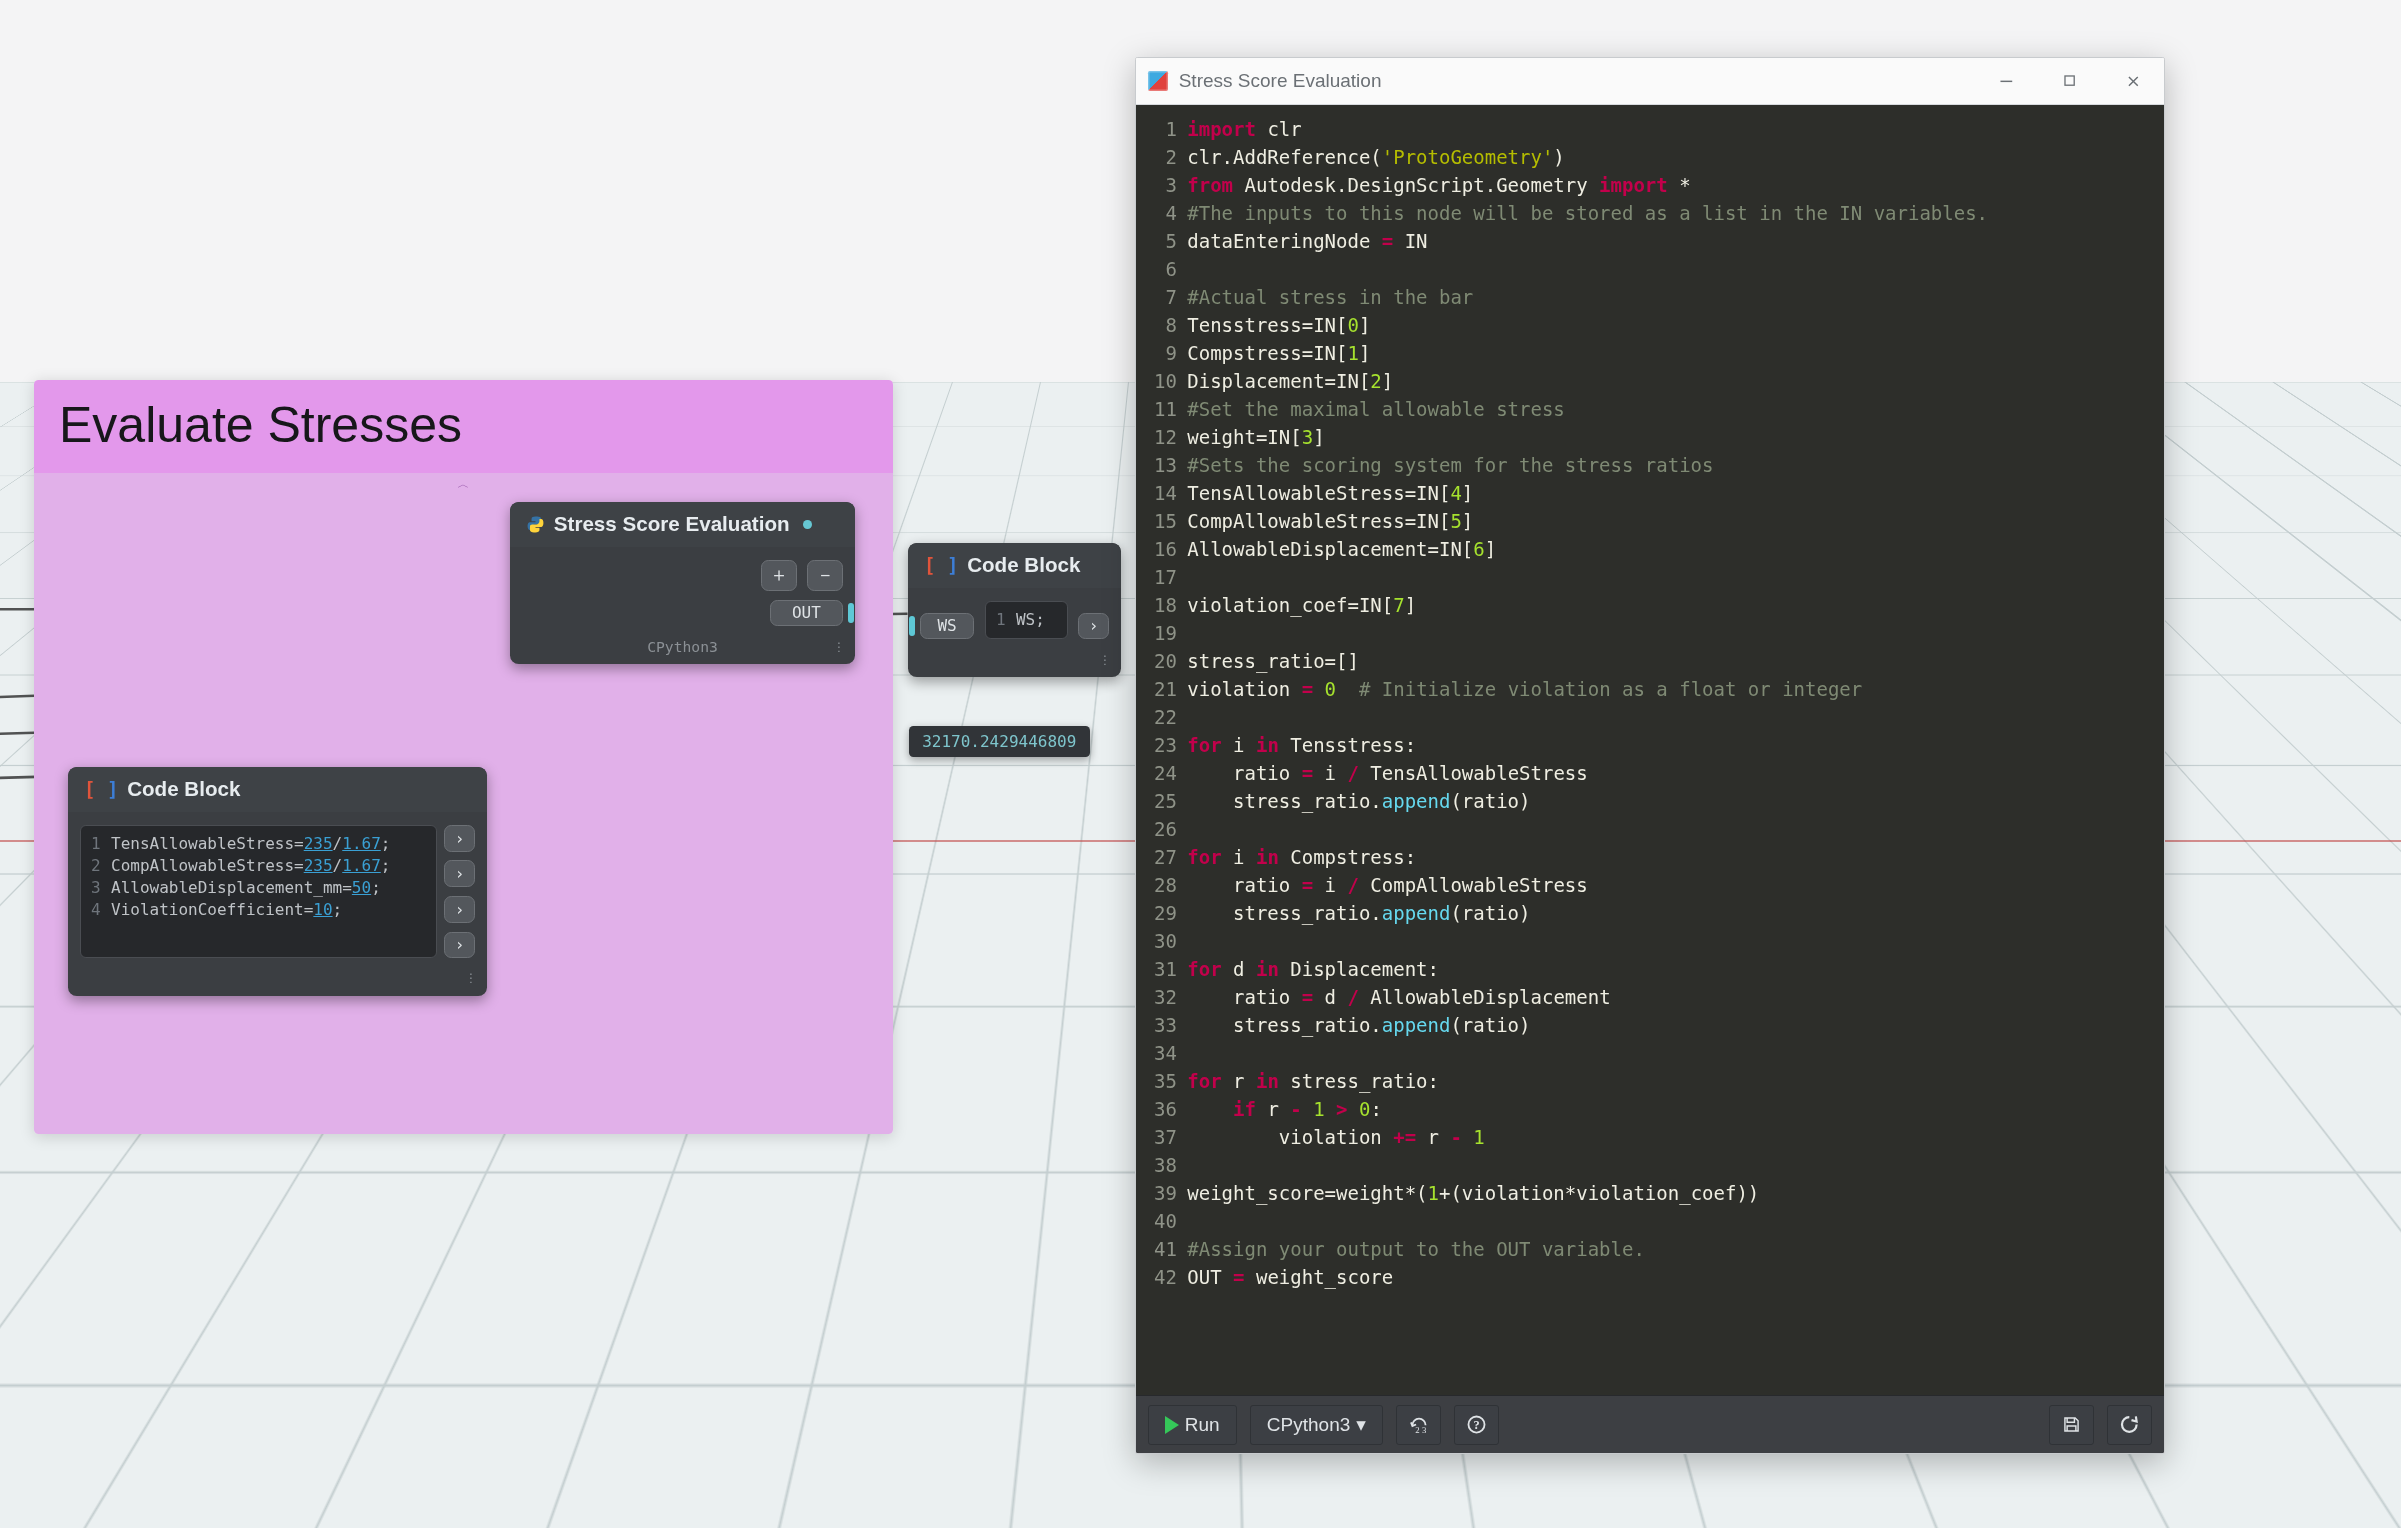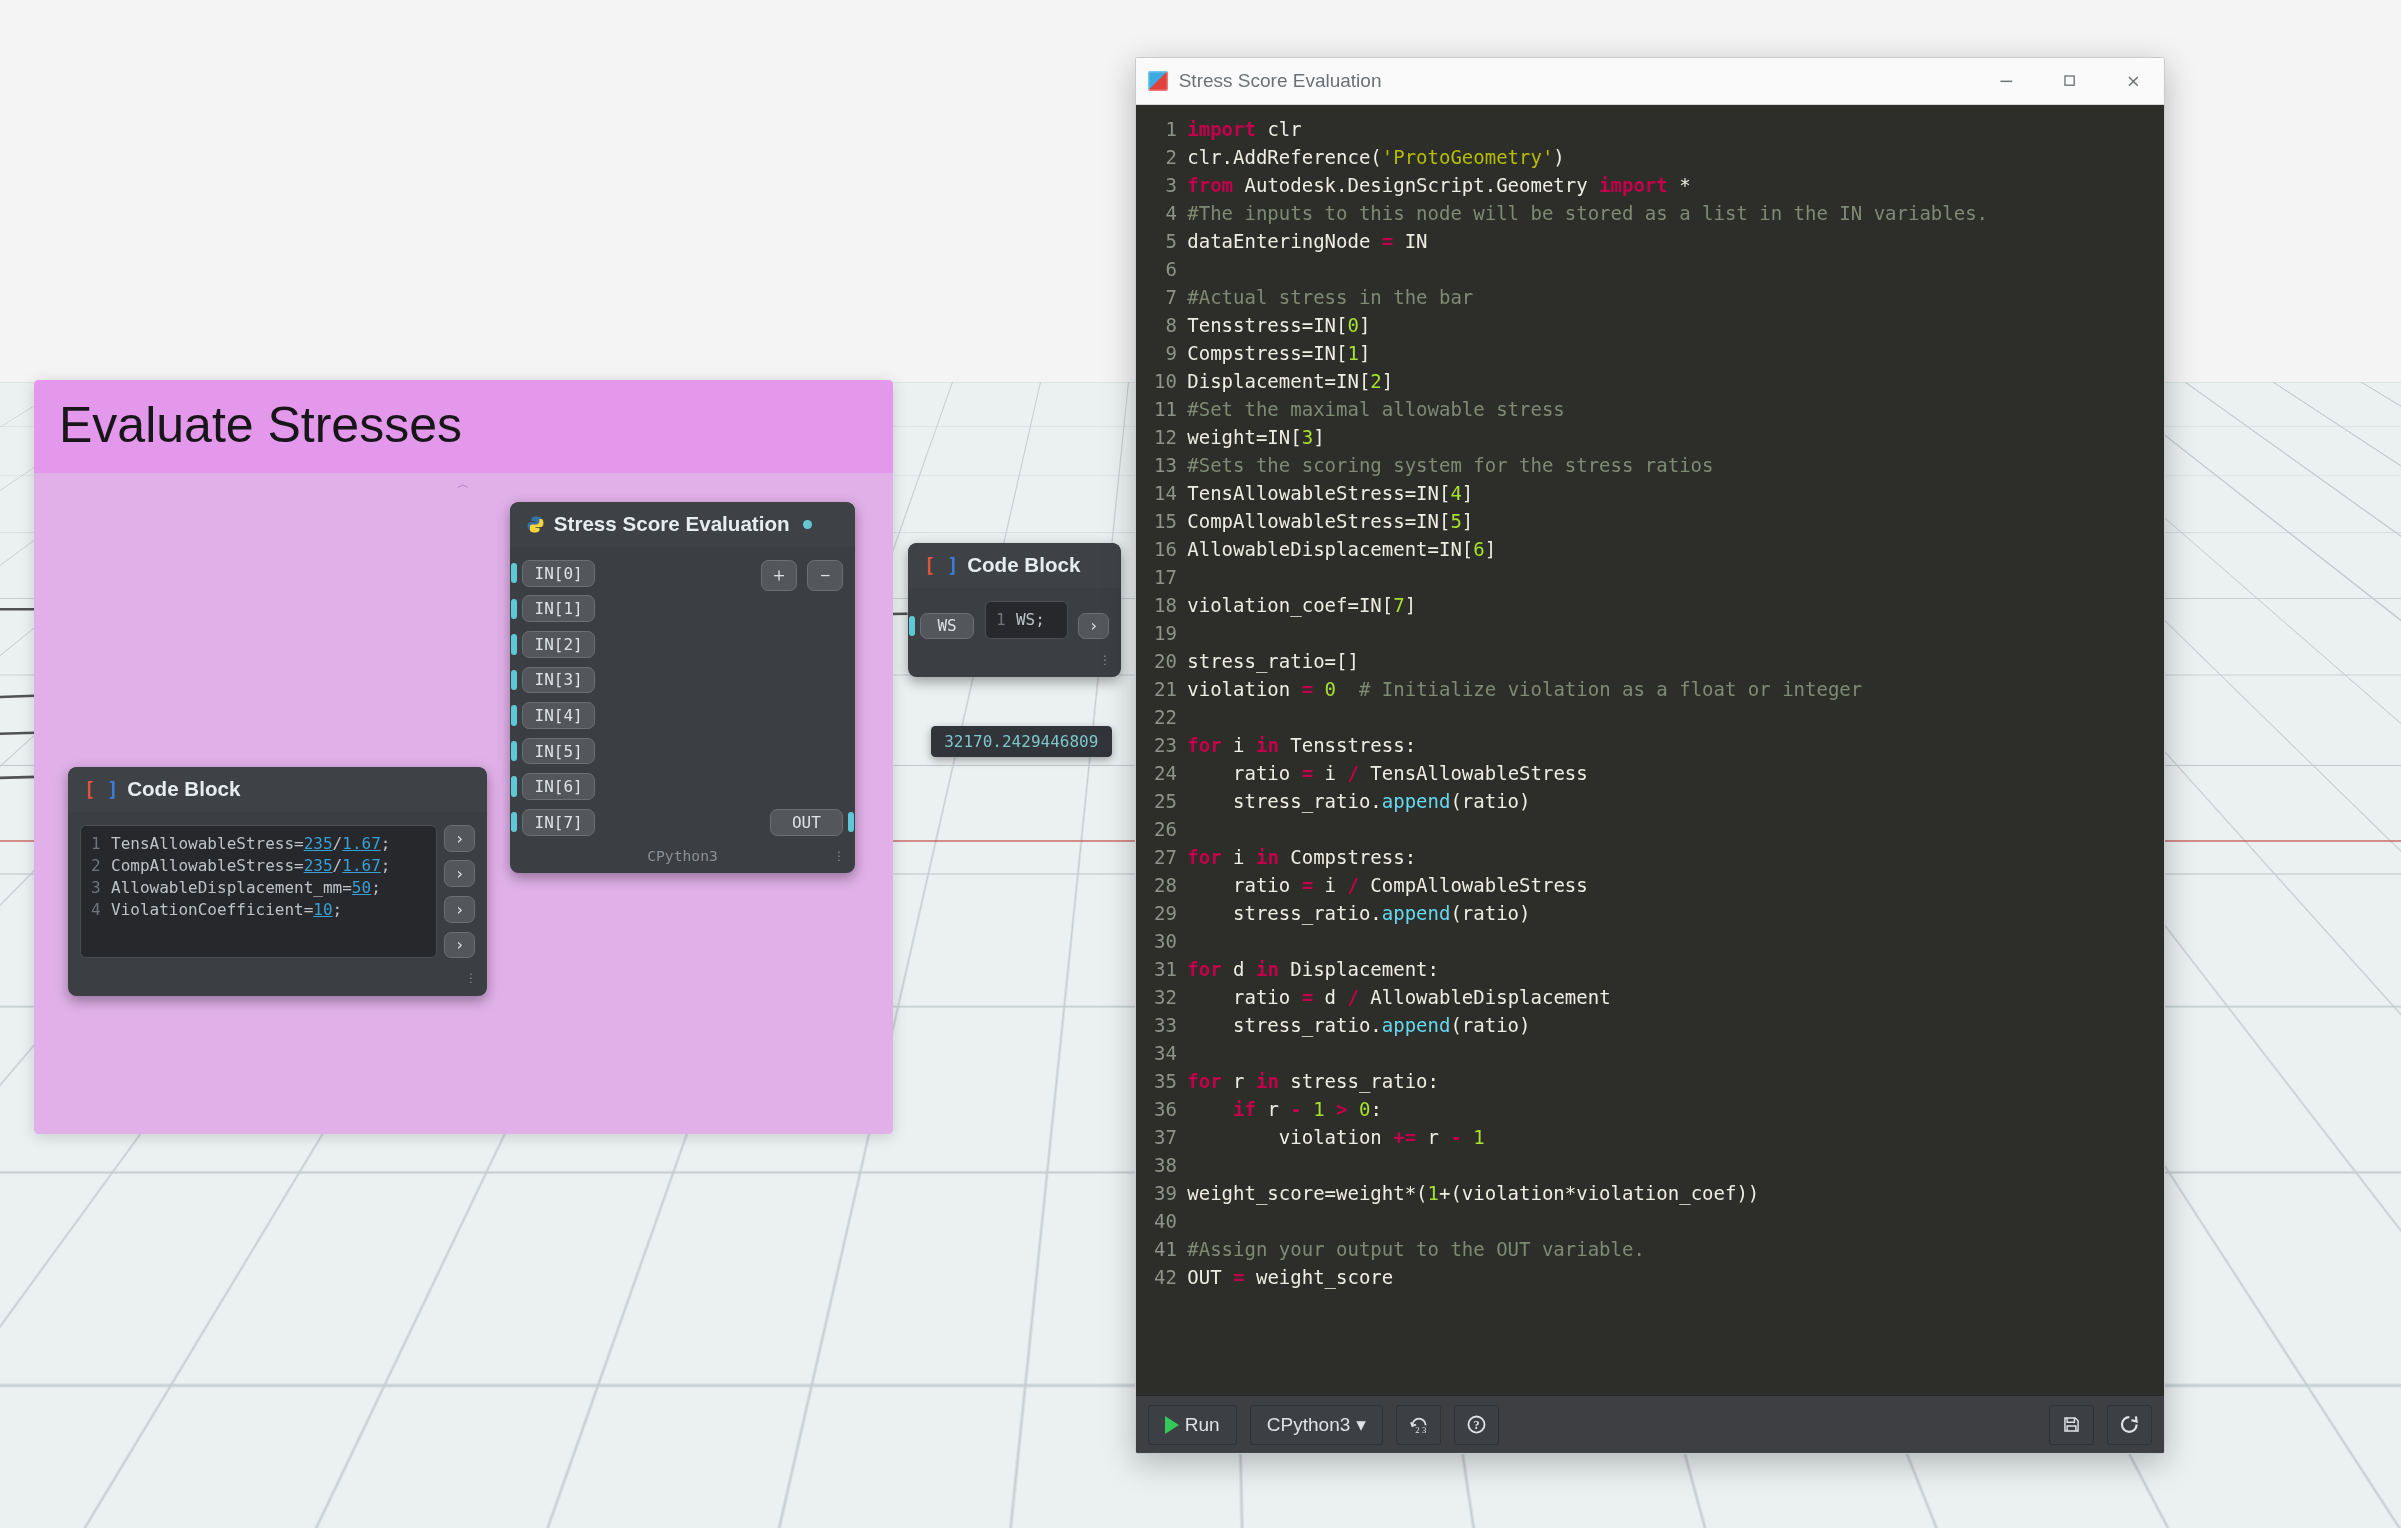--- a/index.html
+++ b/index.html
@@ -236,30 +236,20 @@
       <div class="node" style="left:476px;top:29px;width:345px;">
         <div class="node-header">
           <svg width="19" height="19" viewBox="0 0 24 24">
             <path fill="#3572A5" d="M12 2c-3 0-5 1-5 3v3h5v1H5c-2 0-3 2-3 5s1 5 3 5h2v-3c0-2 2-4 4-4h5c2 0 3-1 3-3V5c0-2-2-3-5-3h-2z"></path>
             <path fill="#FFD43B" d="M12 22c3 0 5-1 5-3v-3h-5v-1h7c2 0 3-2 3-5s-1-5-3-5h-2v3c0 2-2 4-4 4H8c-2 0-3 1-3 3v4c0 2 2 3 5 3h2z"></path>
           </svg>
           <span>Stress Score Evaluation</span>
           <span class="status-dot"></span>
         </div>
         <div class="node-body" style="display:flex;gap:22px;">
-          <div class="port-col" id="stress-in-ports">
-              <span class="port left">IN[0]</span>
-              <span class="port left">IN[1]</span>
-              <span class="port left">IN[2]</span>
-              <span class="port left">IN[3]</span>
-              <span class="port left">IN[4]</span>
-              <span class="port left">IN[5]</span>
-              <span class="port left">IN[6]</span>
-              <span class="port left">IN[7]</span>
-            </div>
           <div style="flex:1;display:flex;flex-direction:column;align-items:flex-end;">
             <div class="pm-row">
               <div class="pm">＋</div>
               <div class="pm">－</div>
             </div>
             <div style="flex:1;"></div>
             <div style="display:flex;align-items:center;">
               <span class="port right">OUT</span>
             </div>
           </div>
@@ -305,21 +295,21 @@
         <div class="cb-gutter"><span>1</span></div>
         <div class="cb-code"><span>WS;</span></div>
       </div>
       <span class="port arrow">›</span>
     </div>
     <div class="node-footer">
         <span class="dots">⋮</span>
       </div>
   </div>
 
-  <div class="output-bubble" style="left:931px;top:726px;">32170.2429446809</div>
+  <div class="output-bubble" style="left:909px;top:726px;">32170.2429446809</div>
 
   <div class="win" style="left:1135px;top:57px;width:1028px;height:1395px;">
     <div class="titlebar">
       <span class="app-icon"></span>
       <span>Stress Score Evaluation</span>
       <span class="tb-gap"></span>
       <span class="tb-btn">
         <svg width="14.7" height="14.7" viewBox="0 0 20 20">
             <rect x="2" y="9" width="16" height="2" fill="currentColor"></rect>
           </svg>

